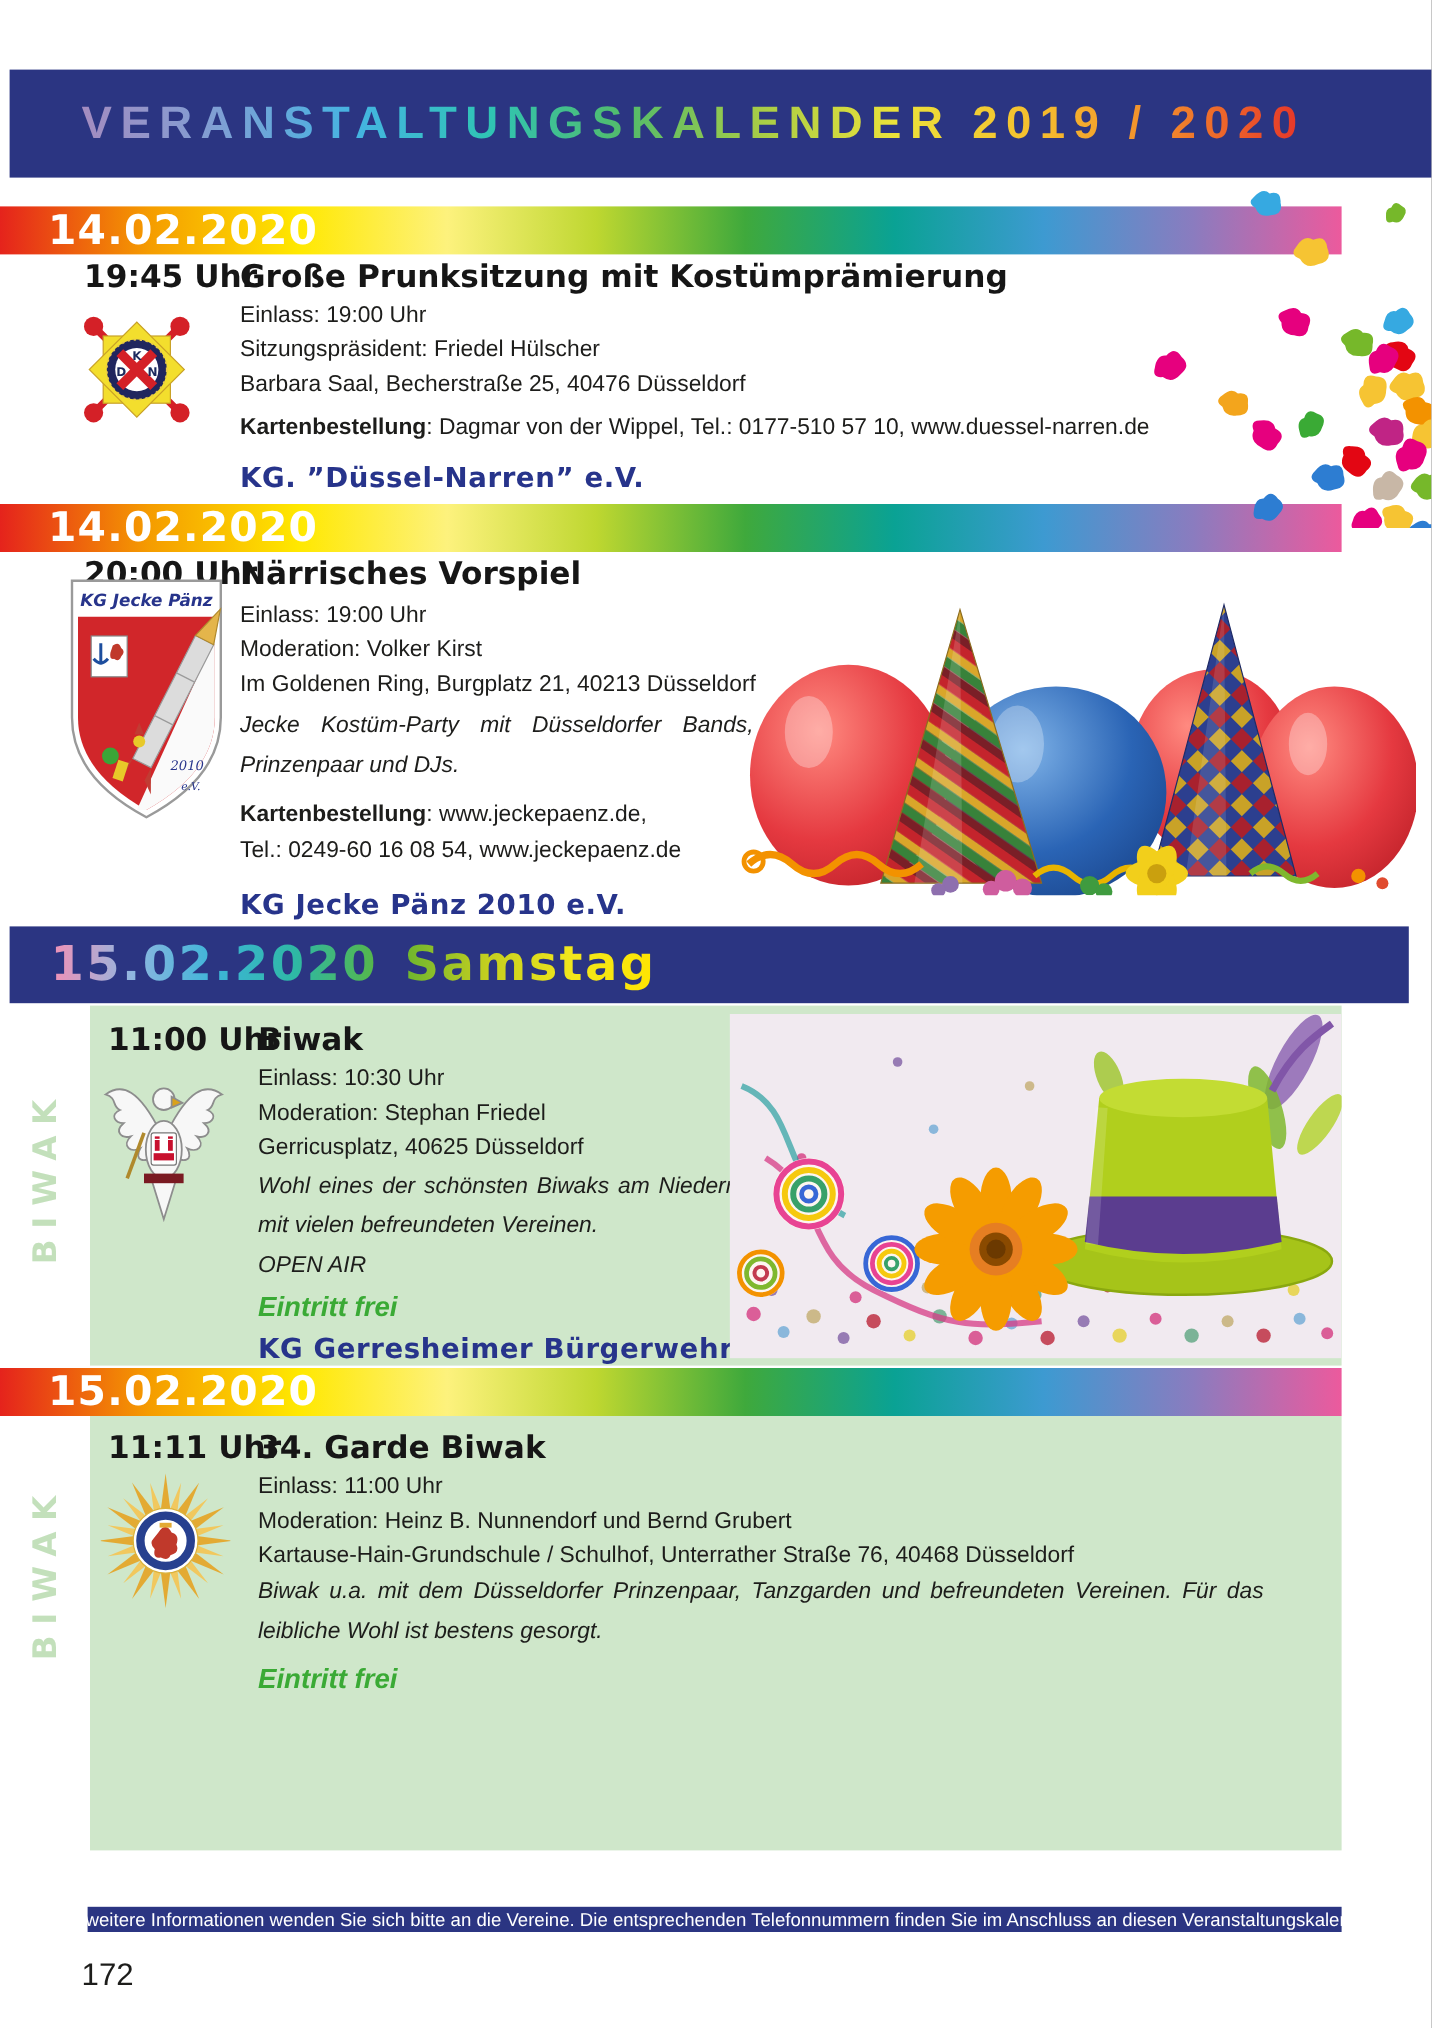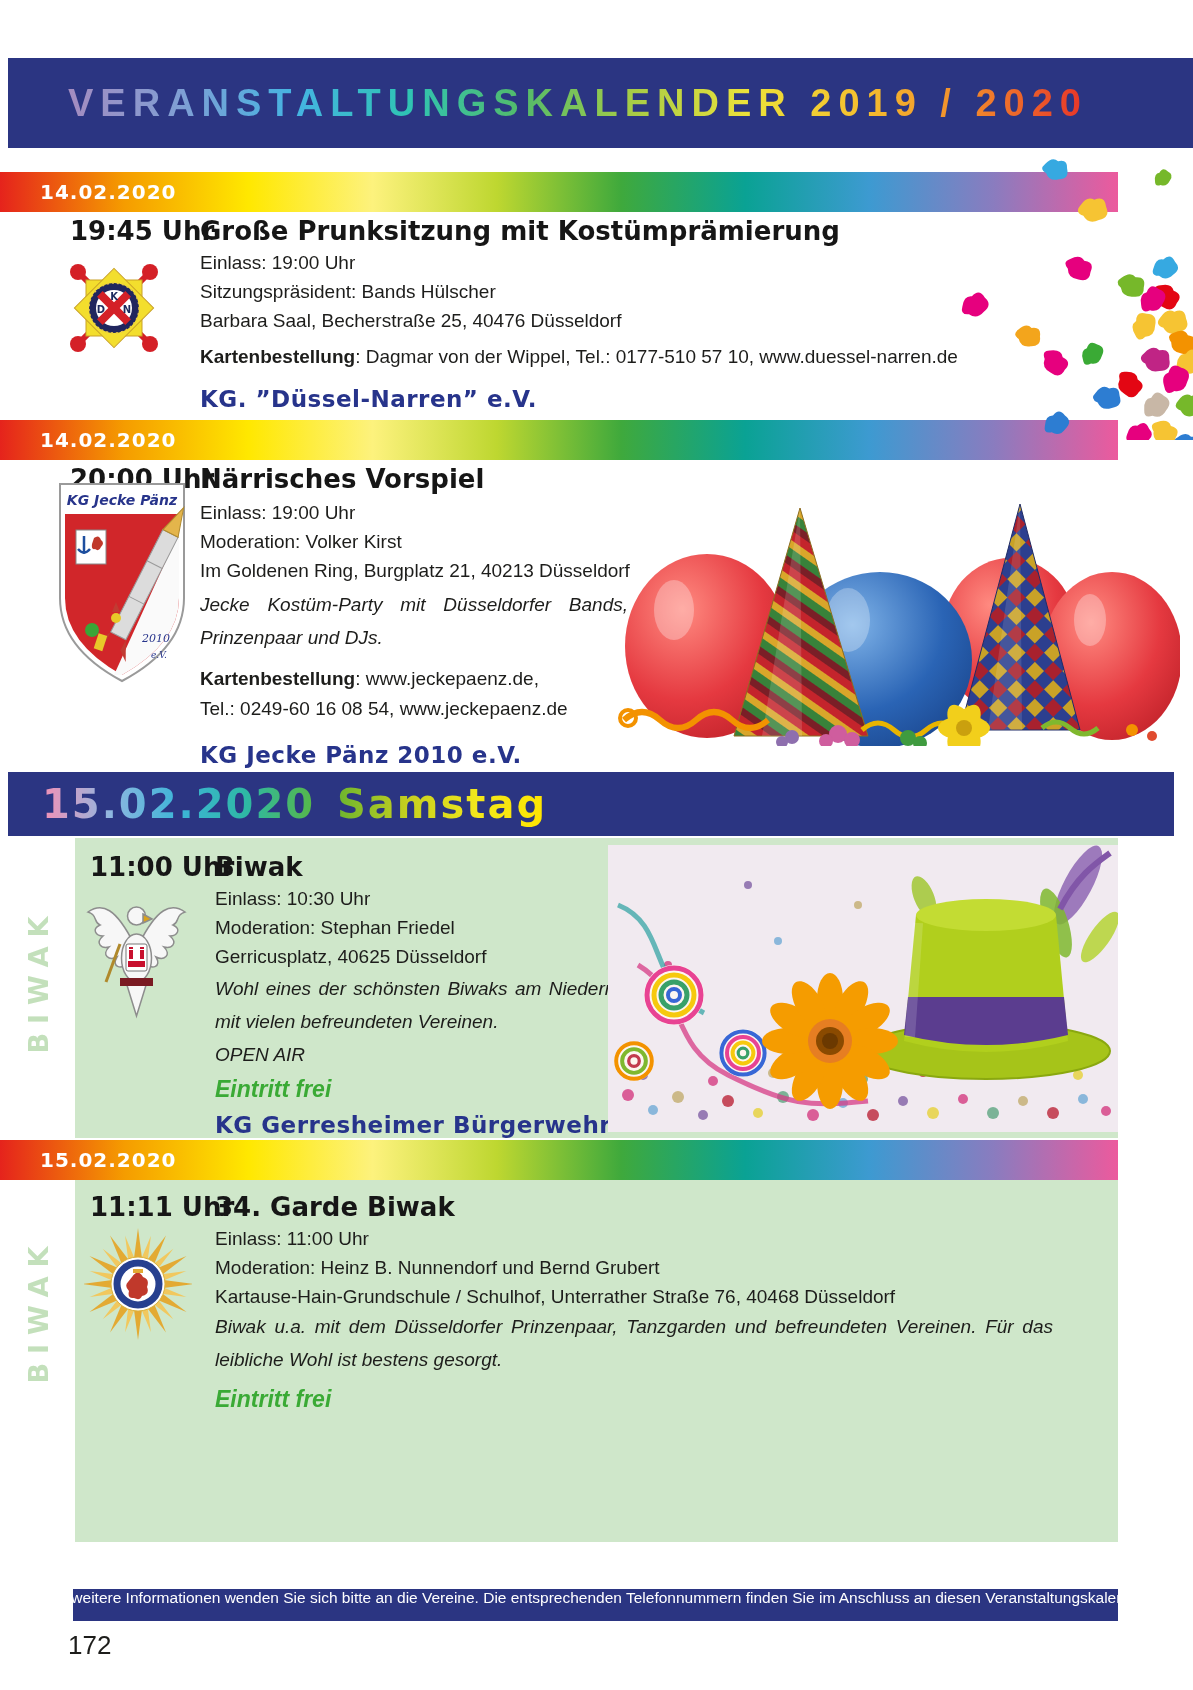--- a/index.html
+++ b/index.html
@@ -4,40 +4,40 @@
 <style>
   html,body{margin:0;padding:0;background:#9a9a9a;}
   .page{position:relative;width:1193px;height:1690px;margin:0 auto;background:#fff;
         font-family:"Liberation Sans",sans-serif;color:#1d1d1b;overflow:hidden;}
   .abs{position:absolute;}
   .topbar{position:absolute;left:8px;top:58px;width:1192px;height:90px;background:var(--navy);display:flex;align-items:center;}
   .title{font-weight:bold;font-size:38px;letter-spacing:7px;margin-left:60px;white-space:nowrap;
          font-family:"Liberation Sans",sans-serif;}
   .gtext{-webkit-background-clip:text;background-clip:text;color:transparent;}
   .datebar{position:absolute;left:0;width:1118px;height:40px;display:flex;align-items:center;}
-  .datebar span{color:#fff;font-weight:bold;font-size:20px;letter-spacing:1px;margin-left:40px;
+  .datebar span{color:#fff;font-weight:bold;font-size:34px;letter-spacing:1px;margin-left:40px;
                 font-family:"DejaVu Sans",sans-serif;}
   .heading{position:absolute;font-family:"DejaVu Sans",sans-serif;font-weight:bold;font-size:26px;color:#161616;white-space:nowrap;}
   .heading .time{display:inline-block;width:130px;}
   .heading.green .time{width:125px;}
   .details{position:absolute;font-size:19px;line-height:29px;}
   .desc{position:absolute;font-size:19px;line-height:33px;font-style:italic;text-align:justify;}
   .tickets{position:absolute;font-size:19px;white-space:nowrap;}
   .club{position:absolute;font-family:"DejaVu Sans",sans-serif;font-weight:bold;font-size:23px;color:var(--club);
         letter-spacing:.5px;white-space:nowrap;}
   .panel{position:absolute;left:75px;width:1043px;background:var(--panel);}
   .banner{position:absolute;left:8px;top:772px;width:1166px;height:64px;background:var(--navy);display:flex;align-items:center;}
   .banner b{font-family:"DejaVu Sans",sans-serif;font-weight:bold;font-size:40px;margin-left:34px;letter-spacing:2px;white-space:nowrap;}
   .banner b.bday{margin-left:22px;}
   .admission{position:absolute;font-size:23px;font-weight:bold;font-style:italic;color:var(--green);}
   .biwak{position:absolute;left:0;width:76px;height:240px;display:flex;align-items:center;justify-content:center;}
   .biwak span{transform:rotate(-90deg);font-family:"DejaVu Sans",sans-serif;font-weight:bold;font-size:27px;
               letter-spacing:9px;color:#c3e0bb;white-space:nowrap;}
-  .footerbar{position:absolute;left:73px;top:1589px;width:1045px;height:32px;background:var(--navy);
-             display:flex;align-items:flex-start;justify-content:center;}
+  .footerbar{position:absolute;left:73px;top:1589px;width:1045px;height:21px;background:var(--navy);
+             display:flex;align-items:flex-end;justify-content:center;}
   .footerbar span{color:#fff;font-size:15.5px;white-space:nowrap;}
   .pagenum{position:absolute;left:68px;top:1630px;font-size:26px;color:#1d1d1b;}
   svg{display:block;}
 </style>
 </head>
 <body>
 
 <div class="page">
 
   <div class="topbar">
@@ -49,21 +49,21 @@
 
   <div class="datebar" style="top: 172px; background-image: linear-gradient(90deg, rgb(229, 35, 28), rgb(245, 156, 0), rgb(255, 232, 0), rgb(253, 242, 125), rgb(190, 215, 48), rgb(63, 169, 60), rgb(10, 162, 148), rgb(61, 154, 209), rgb(138, 124, 191), rgb(236, 90, 157));">
     <span>14.02.2020</span>
   </div>
 
   <div class="heading" style="top:216px;left:70px;">
     <span class="time">19:45 Uhr</span><span>Große Prunksitzung mit Kostümprämierung</span>
   </div>
   <div class="details" style="top:248px;left:200px;">
     <div>Einlass: 19:00 Uhr</div>
-    <div>Sitzungspräsident: Bands Hülscher</div>
+    <div>Sitzungspräsident: Friedel Hülscher</div>
     <div>Barbara Saal, Becherstraße 25, 40476 Düsseldorf</div>
   </div>
 
   <svg class="abs" style="top:248px;left:60px;" width="108" height="118" viewBox="0 0 108 118">
     <g stroke="#d42027" stroke-width="6" stroke-linecap="round">
       <line x1="18" y1="24" x2="90" y2="96"></line>
         <line x1="90" y1="24" x2="18" y2="96"></line>
     </g>
     <circle cx="18" cy="24" r="8" fill="#d42027"></circle>
       <circle cx="90" cy="24" r="8" fill="#d42027"></circle>

